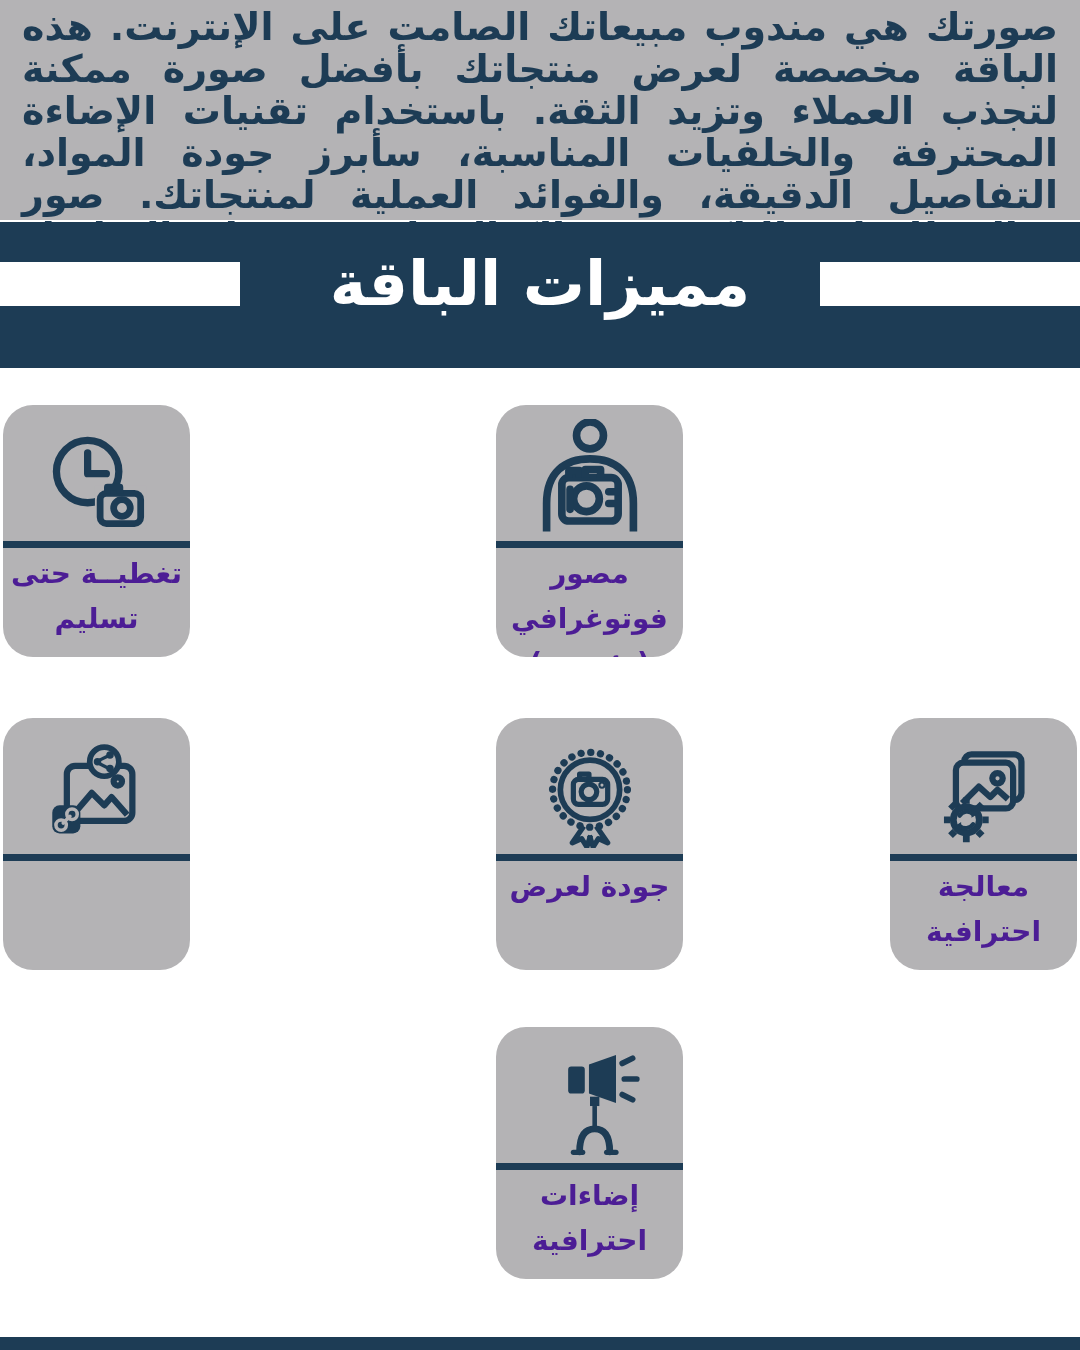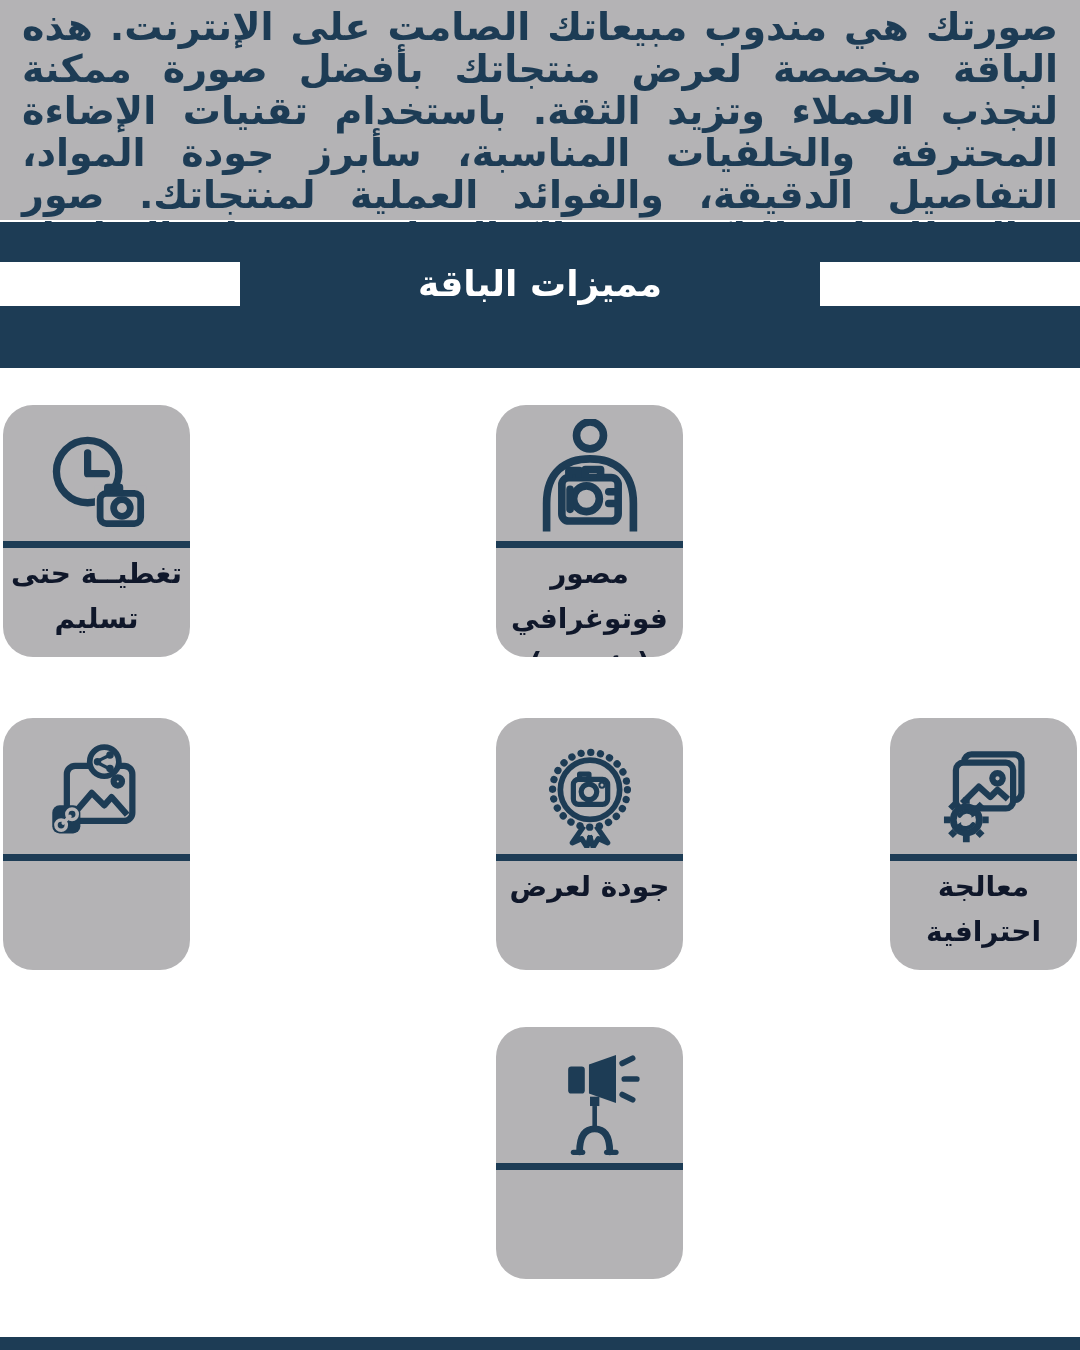--- a/index.html
+++ b/index.html
@@ -8,30 +8,30 @@
   
   .intro{position:absolute;top:0;left:0;width:1080px;height:220px;background:#b4b3b5;}
   .intro p{margin:0;padding:6px 22px 0 22px;color:#1d3c55;font-weight:bold;
            font-size:38px;line-height:42px;text-align:justify;direction:rtl;}
   
   .band{position:absolute;top:222px;left:0;width:1080px;height:146px;background:#1d3c55;}
   .notch{position:absolute;top:40px;height:44px;background:#ffffff;}
   .notch-left{left:0;width:240px;}
   .notch-right{right:0;width:260px;}
   .band-title{position:absolute;top:33px;left:0;width:100%;height:56px;line-height:58px;
-              text-align:center;color:#ffffff;font-weight:bold;font-size:36px;direction:rtl;}
+              text-align:center;color:#ffffff;font-weight:bold;font-size:62px;direction:rtl;}
   
   .card{position:absolute;width:187px;height:252px;background:#b4b3b5;border-radius:30px;overflow:hidden;}
   .r1{top:405px;} .r2{top:718px;} .r3{top:1027px;}
   .c-left{left:3px;} .c-center{left:448px;margin-left:48px;} .c-right{left:890px;}
   .icon-area{height:136px;display:flex;align-items:flex-end;justify-content:center;}
   .icon-area svg{width:104px;height:104px;display:block;margin-bottom:6px;}
   .icon-area svg.big{width:120px;height:122px;margin-bottom:0;}
   .divider{height:7px;background:#1d3c55;}
-  .label{padding-top:3px;text-align:center;color:#0f172a;font-weight:bold;
+  .label{padding-top:3px;text-align:center;color:#4c1d95;font-weight:bold;
          font-size:28px;line-height:45px;direction:rtl;}
   .label span{display:block;}
   
   .footer-bar{position:absolute;left:0;top:1337px;width:1080px;height:13px;background:#1d3c55;}
 </style>
 </head>
 <body>
 
 <div class="page">
 
@@ -188,17 +188,21 @@
           <line x1="81" y1="40" x2="91" y2="45"></line>
         </g>
         <path d="M40 95 C40 76 48 73 54.5 73 C61 73 69 76 69 95" fill="none" stroke="#1d3c55" stroke-width="6.5" stroke-linecap="round"></path>
         <g stroke="#1d3c55" stroke-width="5" stroke-linecap="round">
           <line x1="34" y1="95.5" x2="43" y2="95.5"></line>
           <line x1="66" y1="95.5" x2="75" y2="95.5"></line>
         </g>
       </svg>
     </div>
     <div class="divider"></div>
+    <div class="label">
+      <span>إضاءات</span>
+      <span>احترافية</span>
+    </div>
   </div>
 
   <div class="footer-bar"></div>
 
 </div>
 
 </body></html>

